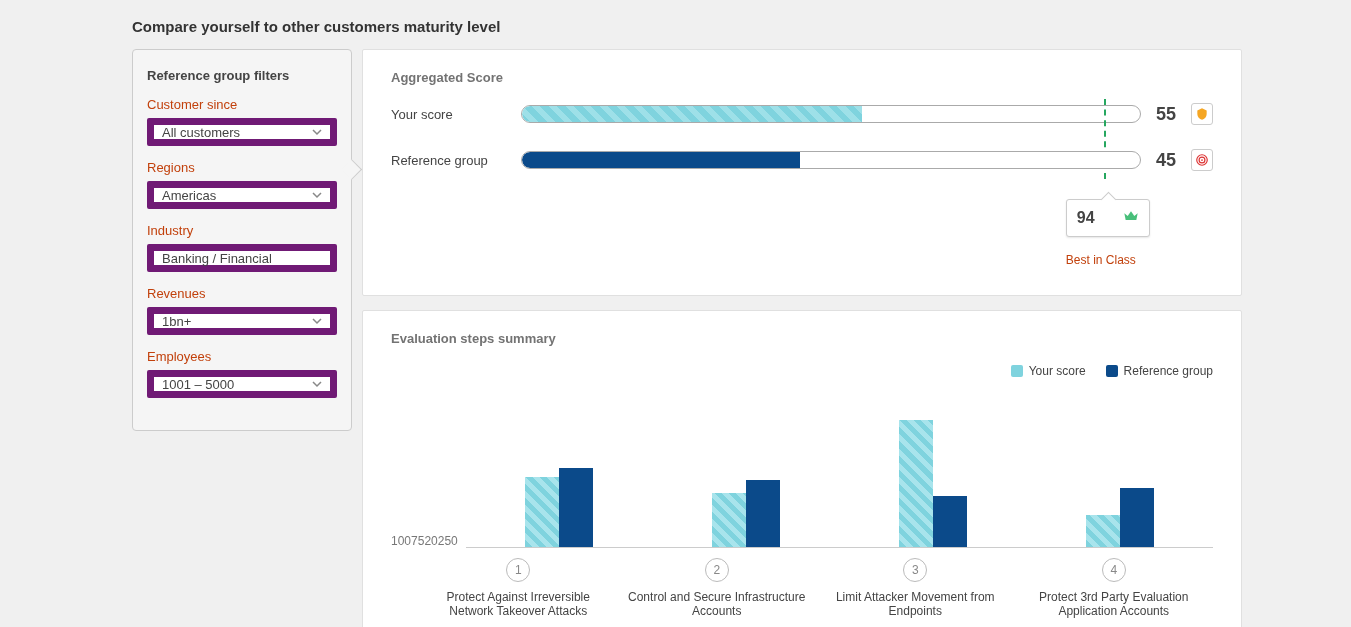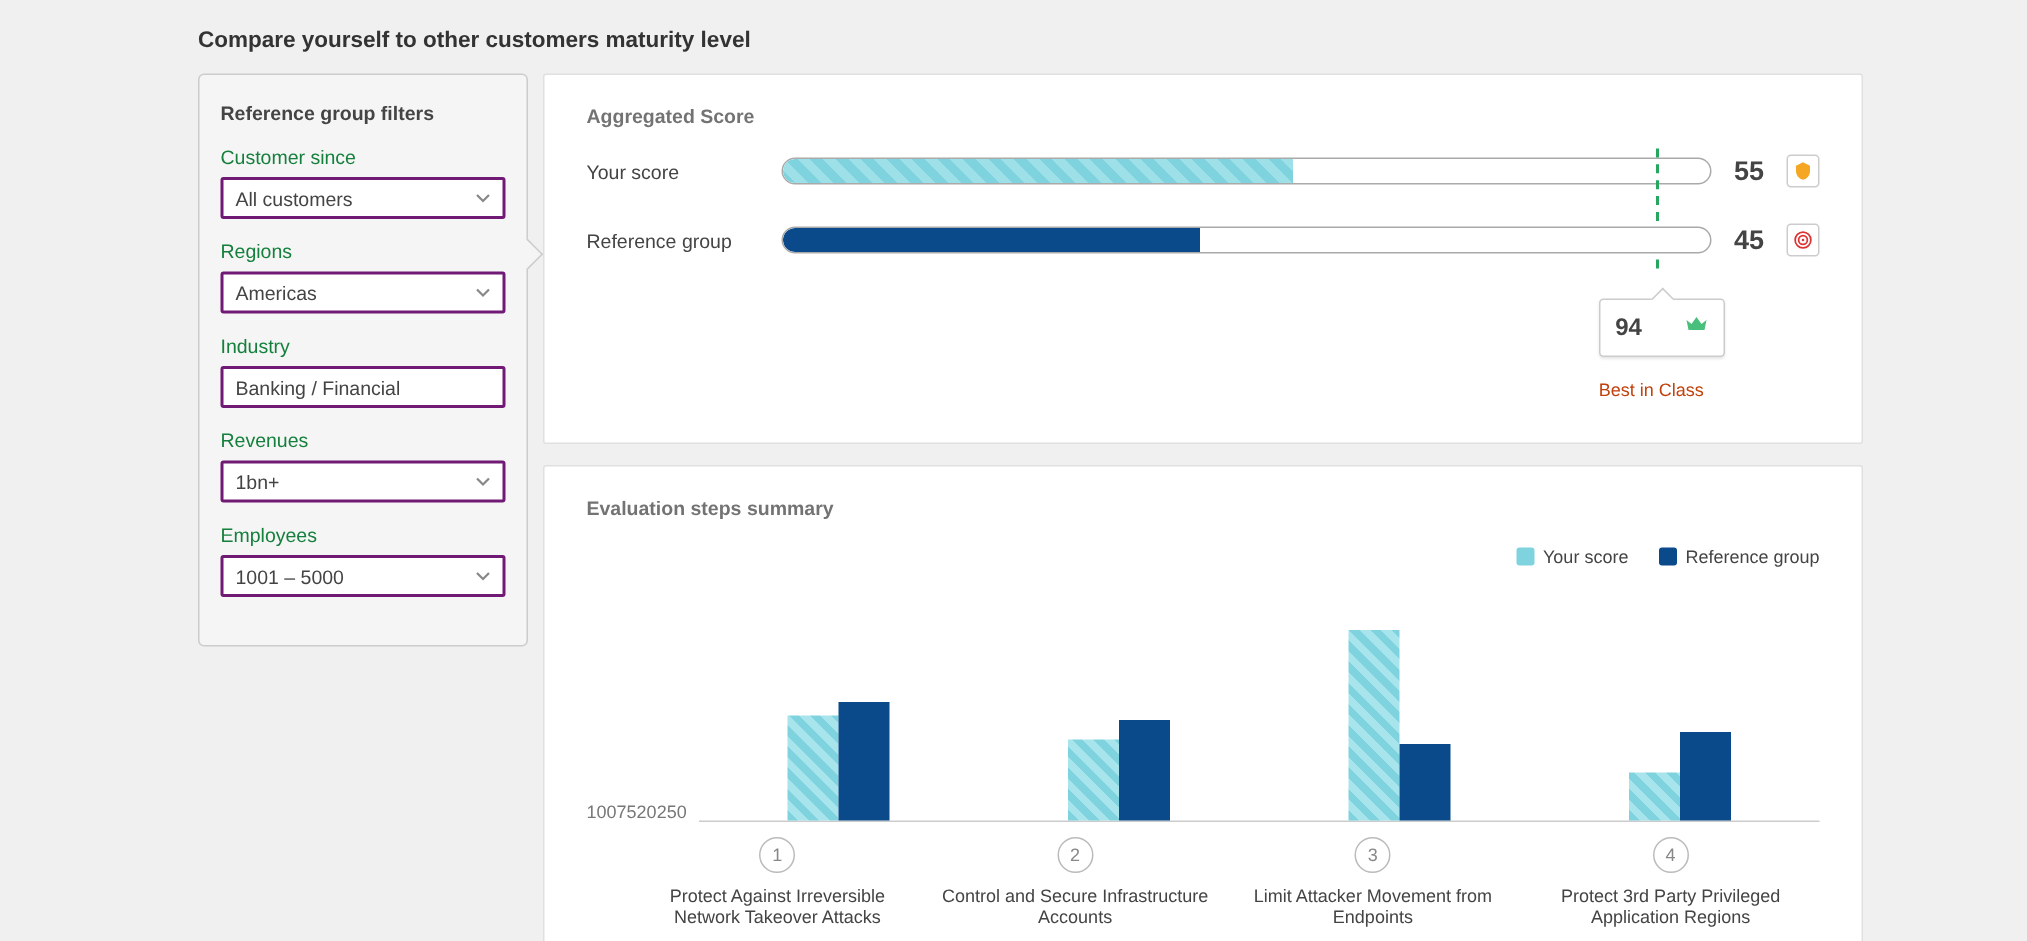--- a/index.html
+++ b/index.html
@@ -4,22 +4,22 @@
 <style>
 html,body{margin:0;padding:0;background:#f0f0f0;font-family:-apple-system,BlinkMacSystemFont,"Segoe UI",Arial,sans-serif;color:#333;font-size:13px}
 *{box-sizing:border-box}
 .page{padding:0 20px 20px 20px;width:1351px}
 .title{font-size:15px;font-weight:700;color:#333;padding:18px 0 14px 112px}
 .layout{display:flex;gap:10px;padding-left:112px}
 .sidebar{width:220px;background:#f5f5f5;border:1px solid #ccc;border-radius:4px;padding:18px 14px;position:relative;align-self:flex-start}
 .sidebar::after{content:"";position:absolute;right:-8px;top:112px;width:14px;height:14px;background:#f5f5f5;border-right:1px solid #ccc;border-top:1px solid #ccc;transform:rotate(45deg)}
 .sidebar-title{font-weight:600;color:#444;margin-bottom:14px}
 .fgroup{margin-bottom:14px}
-.flabel{color:#15803d;margin-bottom:6px}
-.select{display:flex;align-items:center;justify-content:space-between;background:#fff;border:2px solid #701a75;border-radius:2px;height:28px;padding:0 8px;cursor:pointer;color:#444}
+.flabel{color:#c2410c;margin-bottom:6px}
+.select{display:flex;align-items:center;justify-content:space-between;background:#fff;border:7px solid #701a75;border-radius:2px;height:28px;padding:0 8px;cursor:pointer;color:#444}
 .chev{width:10px;height:10px}
 .chev svg{display:block}
 .main{flex:1;max-width:880px}
 .card{background:#fff;border:1px solid #e0e0e0;border-radius:2px;padding:20px 28px;margin-bottom:14px}
 .card-title{font-weight:600;color:#737373;margin-bottom:18px}
 .agg-row{display:flex;align-items:center;gap:10px;margin-bottom:24px}
 .agg-label{width:120px;color:#444}
 .agg-bar-wrap{flex:1;position:relative}
 .agg-bar{height:18px;border:1px solid #aaa;border-radius:10px;background:#fff;position:relative;overflow:hidden}
 .agg-fill{height:100%;border-radius:10px 0 0 10px}
@@ -199,18 +199,18 @@
                   <div class="bar your" style="height: 20%;"></div>
                   <div class="bar ref" style="height: 37%;"></div>
                 </div>
               </div>
             </div>
         </div>
         <div class="cats" id="cats" style="margin-left:28px">
             <div class="cat"><div class="cat-num">1</div><div class="cat-label">Protect Against Irreversible Network Takeover Attacks</div></div>
             <div class="cat"><div class="cat-num">2</div><div class="cat-label">Control and Secure Infrastructure Accounts</div></div>
             <div class="cat"><div class="cat-num">3</div><div class="cat-label">Limit Attacker Movement from Endpoints</div></div>
-            <div class="cat"><div class="cat-num">4</div><div class="cat-label">Protect 3rd Party Privileged Application Regions</div></div>
+            <div class="cat"><div class="cat-num">4</div><div class="cat-label">Protect 3rd Party Evaluation Application Accounts</div></div>
           </div>
       </div>
     </div>
   </div>
 </div>
 
 </body></html>

